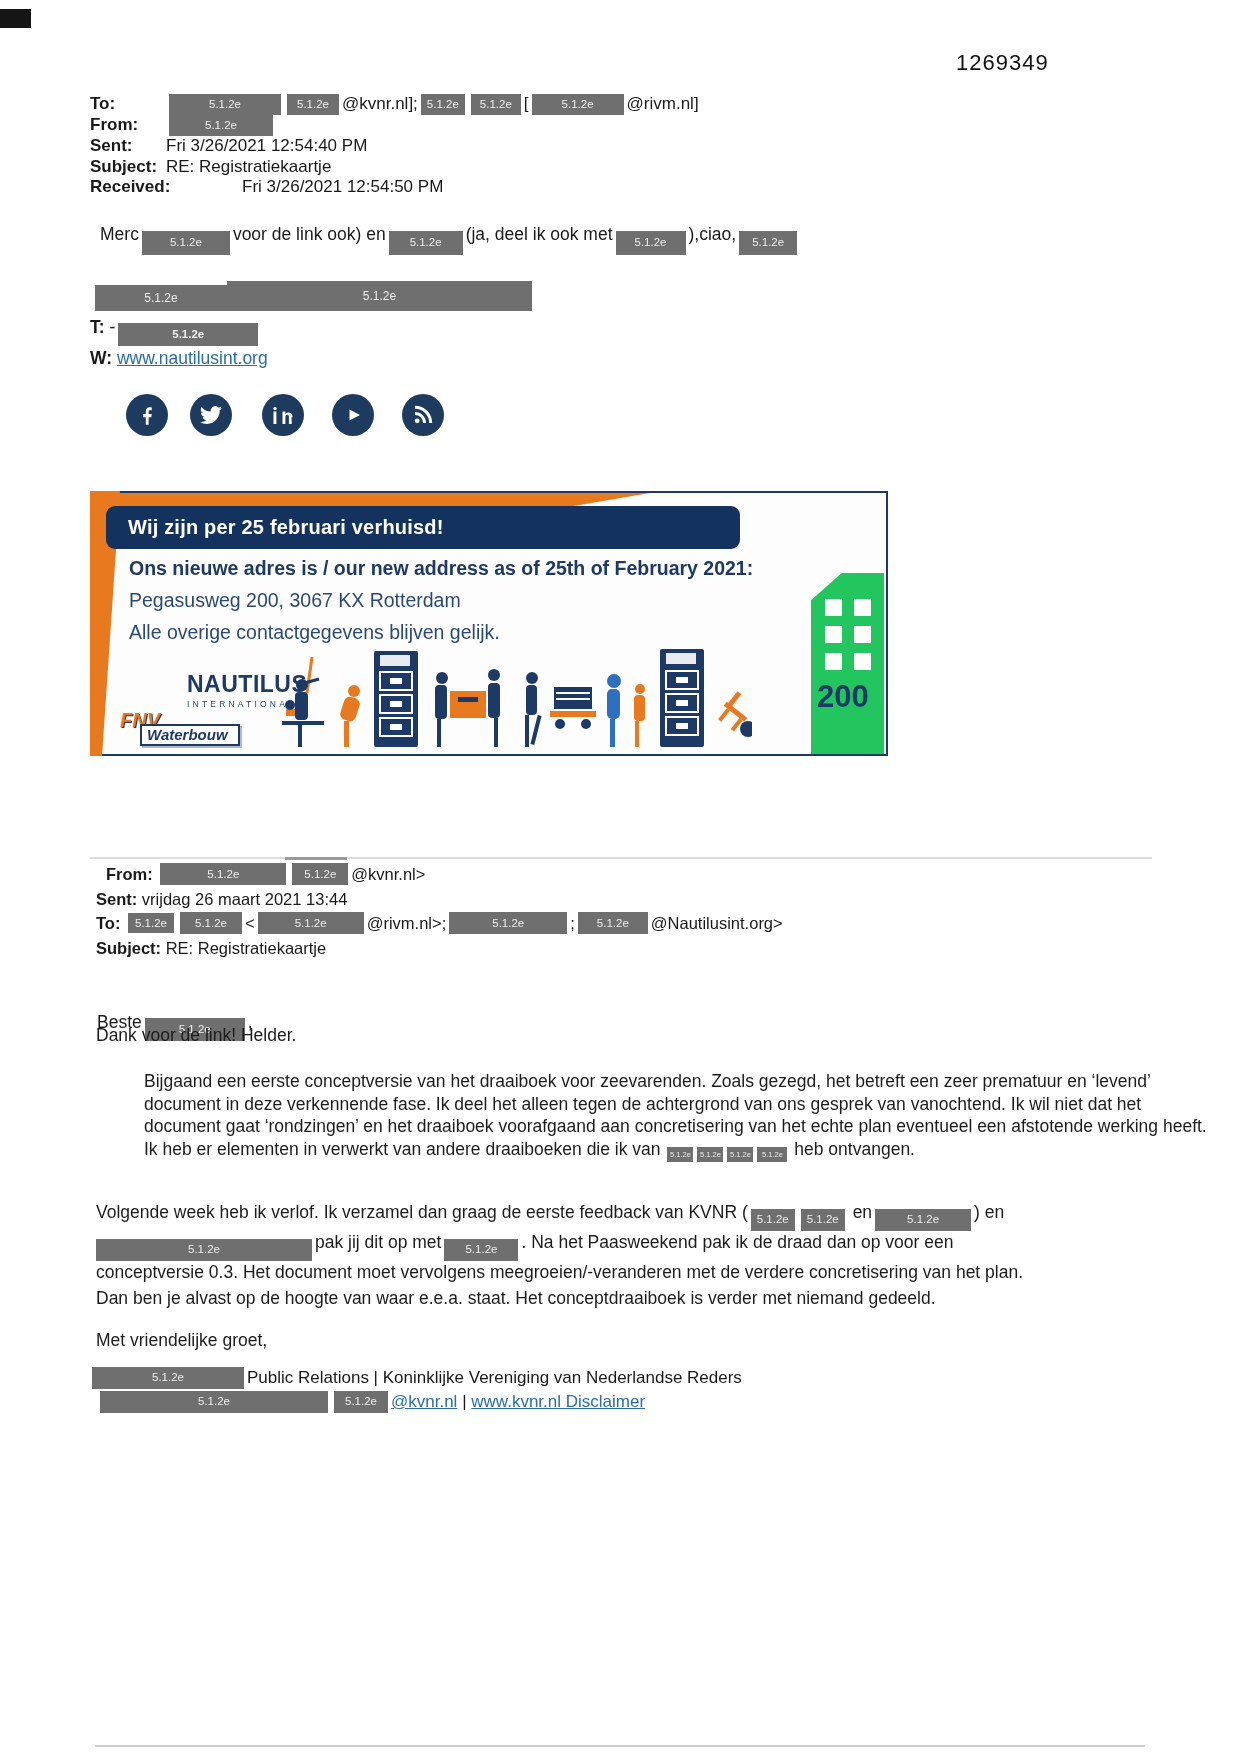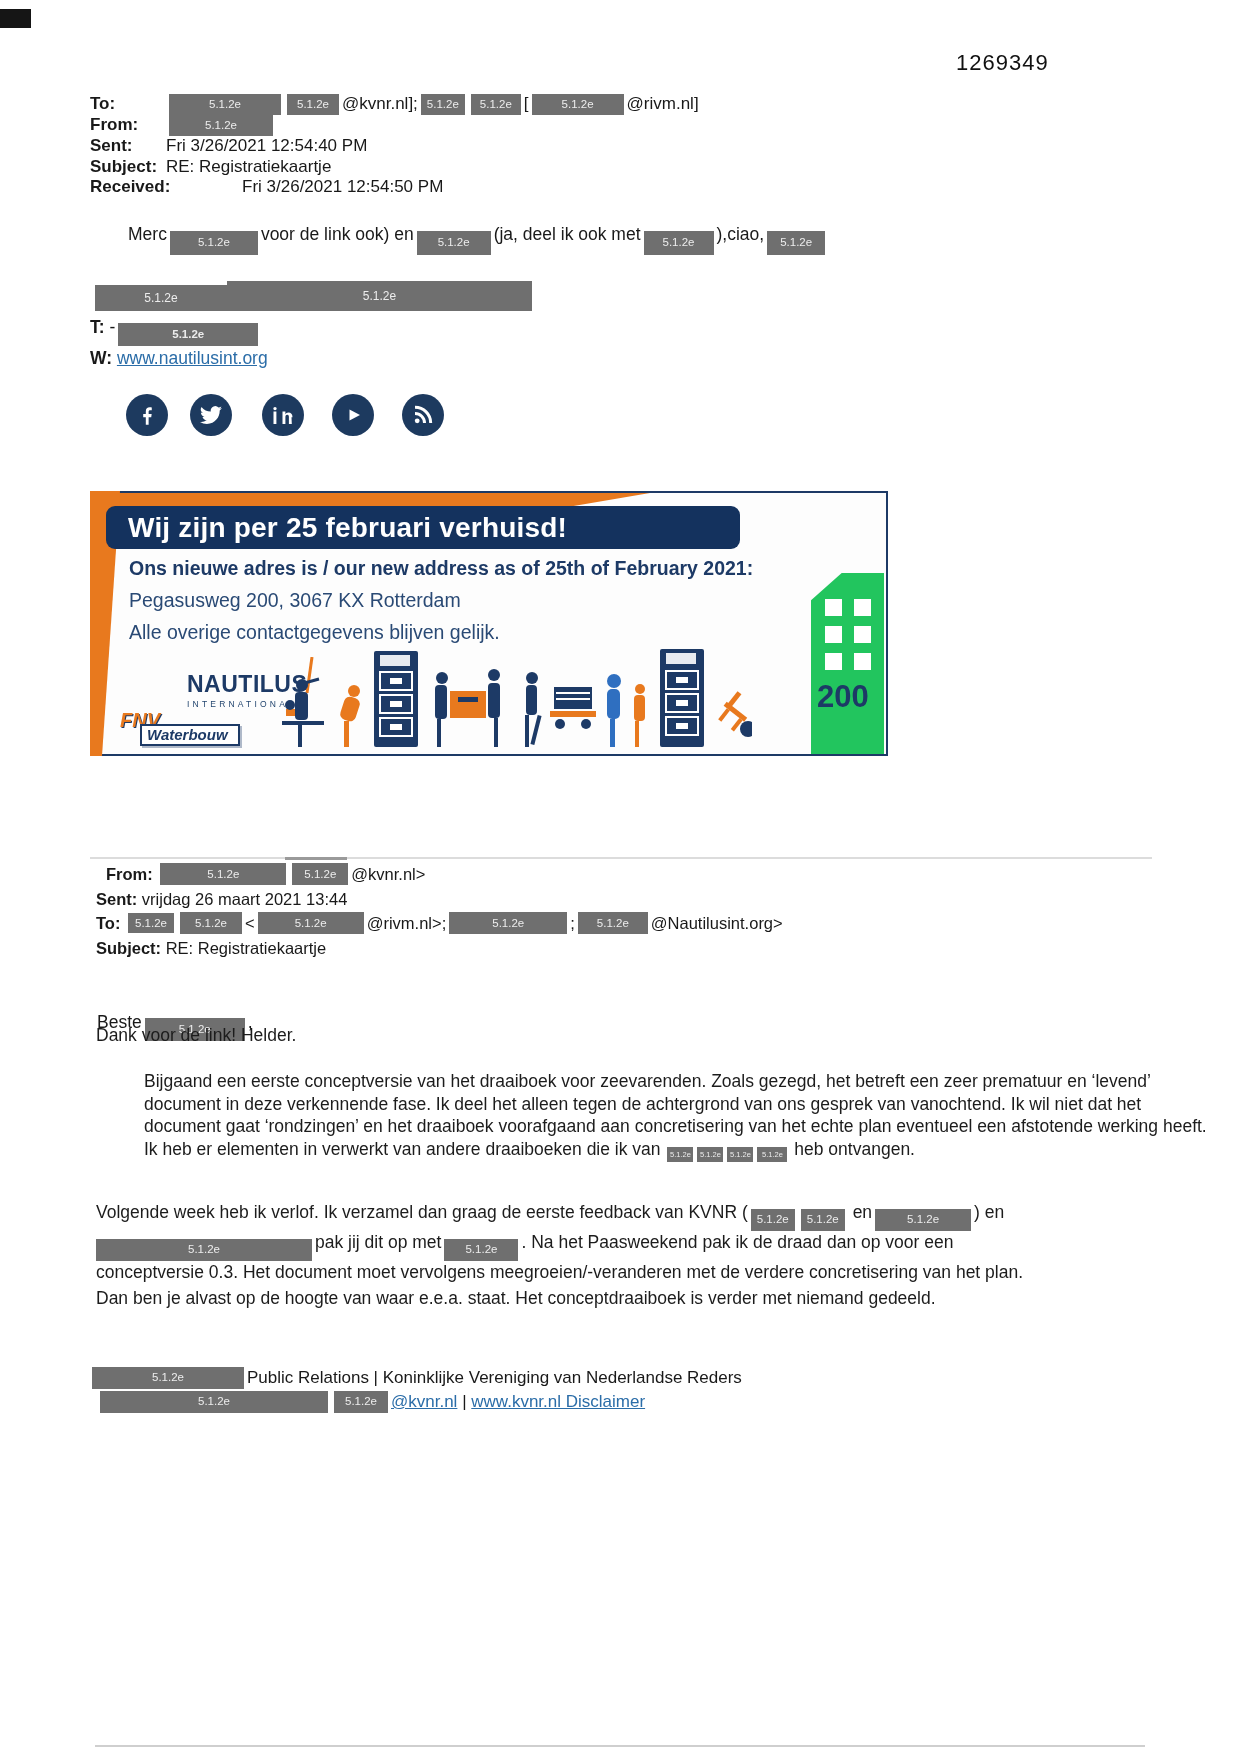--- a/index.html
+++ b/index.html
@@ -20,21 +20,21 @@
   }
   .redact.xs { height:15px; font-size:7.5px; vertical-align:-2px; margin:0 2px; }
 
   
   .hdr1 { position:absolute; left:90px; top:94px; font-size:17px; line-height:20.5px; white-space:nowrap; }
   .hdr1 .row { display:flex; align-items:flex-start; }
   .hdr1 .lbl { font-weight:bold; width:76px; flex-shrink:0; }
   .hdr1 .val { display:flex; align-items:center; white-space:pre; }
   .hdr1 .indent { padding-left:76px; }
 
-  .body1 { position:absolute; left:100px; top:224px; font-size:17.5px; white-space:nowrap;margin-left:28px; }
+  .body1 { position:absolute; left:100px; top:224px; font-size:17.5px; white-space:nowrap; }
   .body1 .redact { height:24px; vertical-align:-6px; }
 
   .sigbars { position:absolute; left:0; top:0; }
   .bar-abs { position:absolute; display:flex; align-items:center; justify-content:center;
              background:#6f6f6f; color:#ededed; font-size:12px; }
 
   .trow { position:absolute; left:90px; top:317px; font-size:17.5px; font-weight:bold; }
   .trow .redact { height:23px; }
   .trow .dash { font-weight:normal; }
   .wrow { position:absolute; left:90px; top:348px; font-size:17.5px; }
@@ -44,21 +44,21 @@
   
   .social { position:absolute; left:0; top:394px; }
   .soc { position:absolute; width:42px; height:42px; border-radius:50%; background:#1d3a5f;
          display:flex; align-items:center; justify-content:center; }
 
   
   .banner { position:absolute; left:90px; top:491px; width:798px; height:265px;
             background:#fdfdfd; border:2px solid #1d3a66; }
   .banner .accents { position:absolute; left:-2px; top:-2px; }
   .pill { position:absolute; left:14px; top:13px; width:634px; height:43px; border-radius:9px;
-          background:#14325e; color:#ffffff; font-size:28px; font-weight:bold;
+          background:#14325e; color:#ffffff; font-size:20px; font-weight:bold;
           line-height:43px; padding-left:22px; letter-spacing:.2px; }
   .bline { position:absolute; left:37px; color:#1d3a66; font-size:19.5px; white-space:nowrap; }
   .bline.b { font-weight:bold; }
   .bline.l2 { top:96px; color:#2a4a75; }
   .bline.l1 { top:64px; }
   .bline.l3 { top:128px; color:#2a4a75; }
 
   .nautilus { position:absolute; left:55px; top:178px; color:#1d3a66;margin-left:40px; }
   .nautilus .nt { position:relative; font-size:23px; font-weight:800; letter-spacing:.5px; display:inline-block; }
   .nautilus .mast { position:absolute; right:-14px; top:-14px; }
@@ -323,20 +323,21 @@
   </div>
 
   <div class="para p3">
     <span>Volgende week heb ik verlof. Ik verzamel dan graag de eerste feedback van KVNR (</span><span class="redact" style="width:44px">5.1.2e</span><span class="redact" style="width:44px">5.1.2e</span> <span>en</span><span class="redact" style="width:96px">5.1.2e</span><span>) en</span><br>
     <span class="redact" style="width:216px; margin-left:0;">5.1.2e</span><span>pak jij dit op met</span><span class="redact" style="width:74px">5.1.2e</span><span>. Na het Paasweekend pak ik de draad dan op voor een</span><br>
     <span>conceptversie 0.3. Het document moet vervolgens meegroeien/-veranderen met de verdere concretisering van het plan.</span>
   </div>
 
   <div class="para p4">Dan ben je alvast op de hoogte van waar e.e.a. staat. Het conceptdraaiboek is verder met niemand gedeeld.</div>
 
+  <div class="para p5">Met vriendelijke groet,</div>
 
   <div class="sig2">
     <div class="row">
       <span class="redact" style="width:152px; margin-left:0;">5.1.2e</span><span>Public Relations | Koninklijke Vereniging van Nederlandse Reders</span>
     </div>
     <div class="row">
       <span class="redact" style="width:228px; margin-left:8px;">5.1.2e</span><span class="redact" style="width:54px">5.1.2e</span><a class="doclink">@kvnr.nl</a><span> </span><span>|</span><span> </span><a class="doclink">www.kvnr.nl Disclaimer</a>
     </div>
   </div>
 

